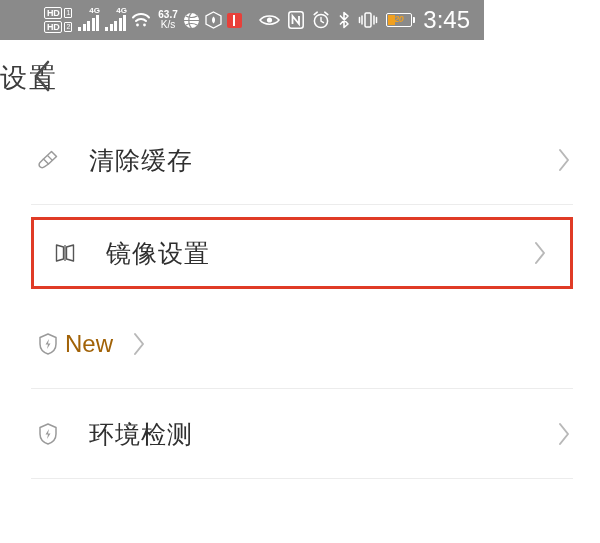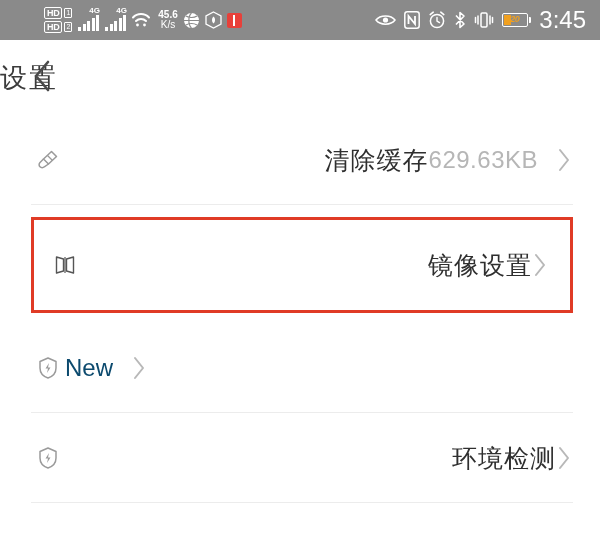--- a/index.html
+++ b/index.html
@@ -6,21 +6,21 @@
   html, body {
     width: 600px; height: 543px;
     background: #ffffff;
     font-family: "Liberation Sans", "DejaVu Sans", sans-serif;
     overflow: hidden;
   }
 
   
   .status-bar {
     position: relative;
-    width: 600px; height: 40px;
+    width: 484px; height: 40px;
     background: #8a8a8a;
     display: flex;
     align-items: center;
     color: #ffffff;
   }
   .sb-left {
     display: flex;
     align-items: center;
     margin-left: 44px;
     gap: 5px;
@@ -173,43 +173,42 @@
     width: 34px; height: 34px;
     display: flex; align-items: center; justify-content: center;
     flex: 0 0 34px;
   }
   .row-label {
     margin-left: 24px;
     font-size: 25px;
     color: #2f2f2f;
     letter-spacing: 1px;
     flex: 1 1 auto;
-    text-align: right;
   }
   .row-value {
     font-size: 24px;
     color: #b6b6b6;
     margin-right: 18px;
     letter-spacing: 0.5px;
   }
   .row-badge {
     font-size: 24px;
-    color: #0c4a6e;
+    color: #a16207;
     margin-right: 18px;
   }
   .chev-right {
     width: 16px; height: 26px;
     flex: 0 0 16px;
     display: flex; align-items: center; justify-content: center;
   }
 
   
   .row.highlight {
     border: 3px solid #e03b26;
-    height: 96px;
+    height: 72px;
     margin: 12px 27px 10px 31px;
     padding: 0 22px 0 14px;
     width: auto;
   }
   .filler { flex: 1 1 auto; background: #ffffff; }
 </style>
 </head>
 <body>
 
 <div class="status-bar">
@@ -251,21 +250,21 @@
     <span class="sb-icon">
       <svg width="20" height="16" viewBox="0 0 20 16">
         <path d="M2 5.5 A11 11 0 0 1 18 5.5" stroke="#fff" stroke-width="2" fill="none" stroke-linecap="round"></path>
         <path d="M5 9 A7 7 0 0 1 15 9" stroke="#fff" stroke-width="2" fill="none" stroke-linecap="round"></path>
         <circle cx="6.5" cy="13" r="1.4" fill="#fff"></circle>
         <circle cx="13.5" cy="13" r="1.4" fill="#fff"></circle>
       </svg>
     </span>
 
     <span class="speed">
-      <span>45.6</span>
+      <span>63.7</span>
       <span>K/s</span>
     </span>
 
     <span class="sb-icon">
       <svg width="17" height="17" viewBox="0 0 17 17">
         <circle cx="8.5" cy="8.5" r="7.5" fill="#fff"></circle>
         <path d="M8.5 1 C5 4 5 13 8.5 16 M1 8.5 H16 M3 4 C6 6 11 6 14 4 M3 13 C6 11 11 11 14 13" stroke="#8a8a8a" stroke-width="1.2" fill="none"></path>
       </svg>
     </span>
 
@@ -336,21 +335,20 @@
 
   <div class="row">
     <span class="row-icon">
       <svg width="26" height="26" viewBox="0 0 26 26">
         <path d="M16.5 4.5 L21.5 9.5 L13.5 17 L8.5 12 Z" fill="none" stroke="#9a9a9a" stroke-width="1.5" stroke-linejoin="round"></path>
         <path d="M8.5 12 L5 15.5 C3.8 16.7 3.8 18.6 5 19.8 C6.2 21 8.1 21 9.3 19.8 L13.5 17" fill="none" stroke="#9a9a9a" stroke-width="1.5" stroke-linejoin="round"></path>
         <path d="M12.5 8.5 L17.5 13.5" stroke="#9a9a9a" stroke-width="1.2" fill="none"></path>
       </svg>
     </span>
     <span class="row-label">清除缓存</span>
-    <span class="row-value">629.63KB</span>
     <span class="chev-right">
       <svg width="14" height="24" viewBox="0 0 14 24">
         <path d="M3 2 L11 12 L3 22" stroke="#b8b8b8" stroke-width="2" fill="none" stroke-linecap="round" stroke-linejoin="round"></path>
       </svg>
     </span>
     <span class="divider"></span>
   </div>
 
   <div class="row highlight">
     <span class="row-icon">

